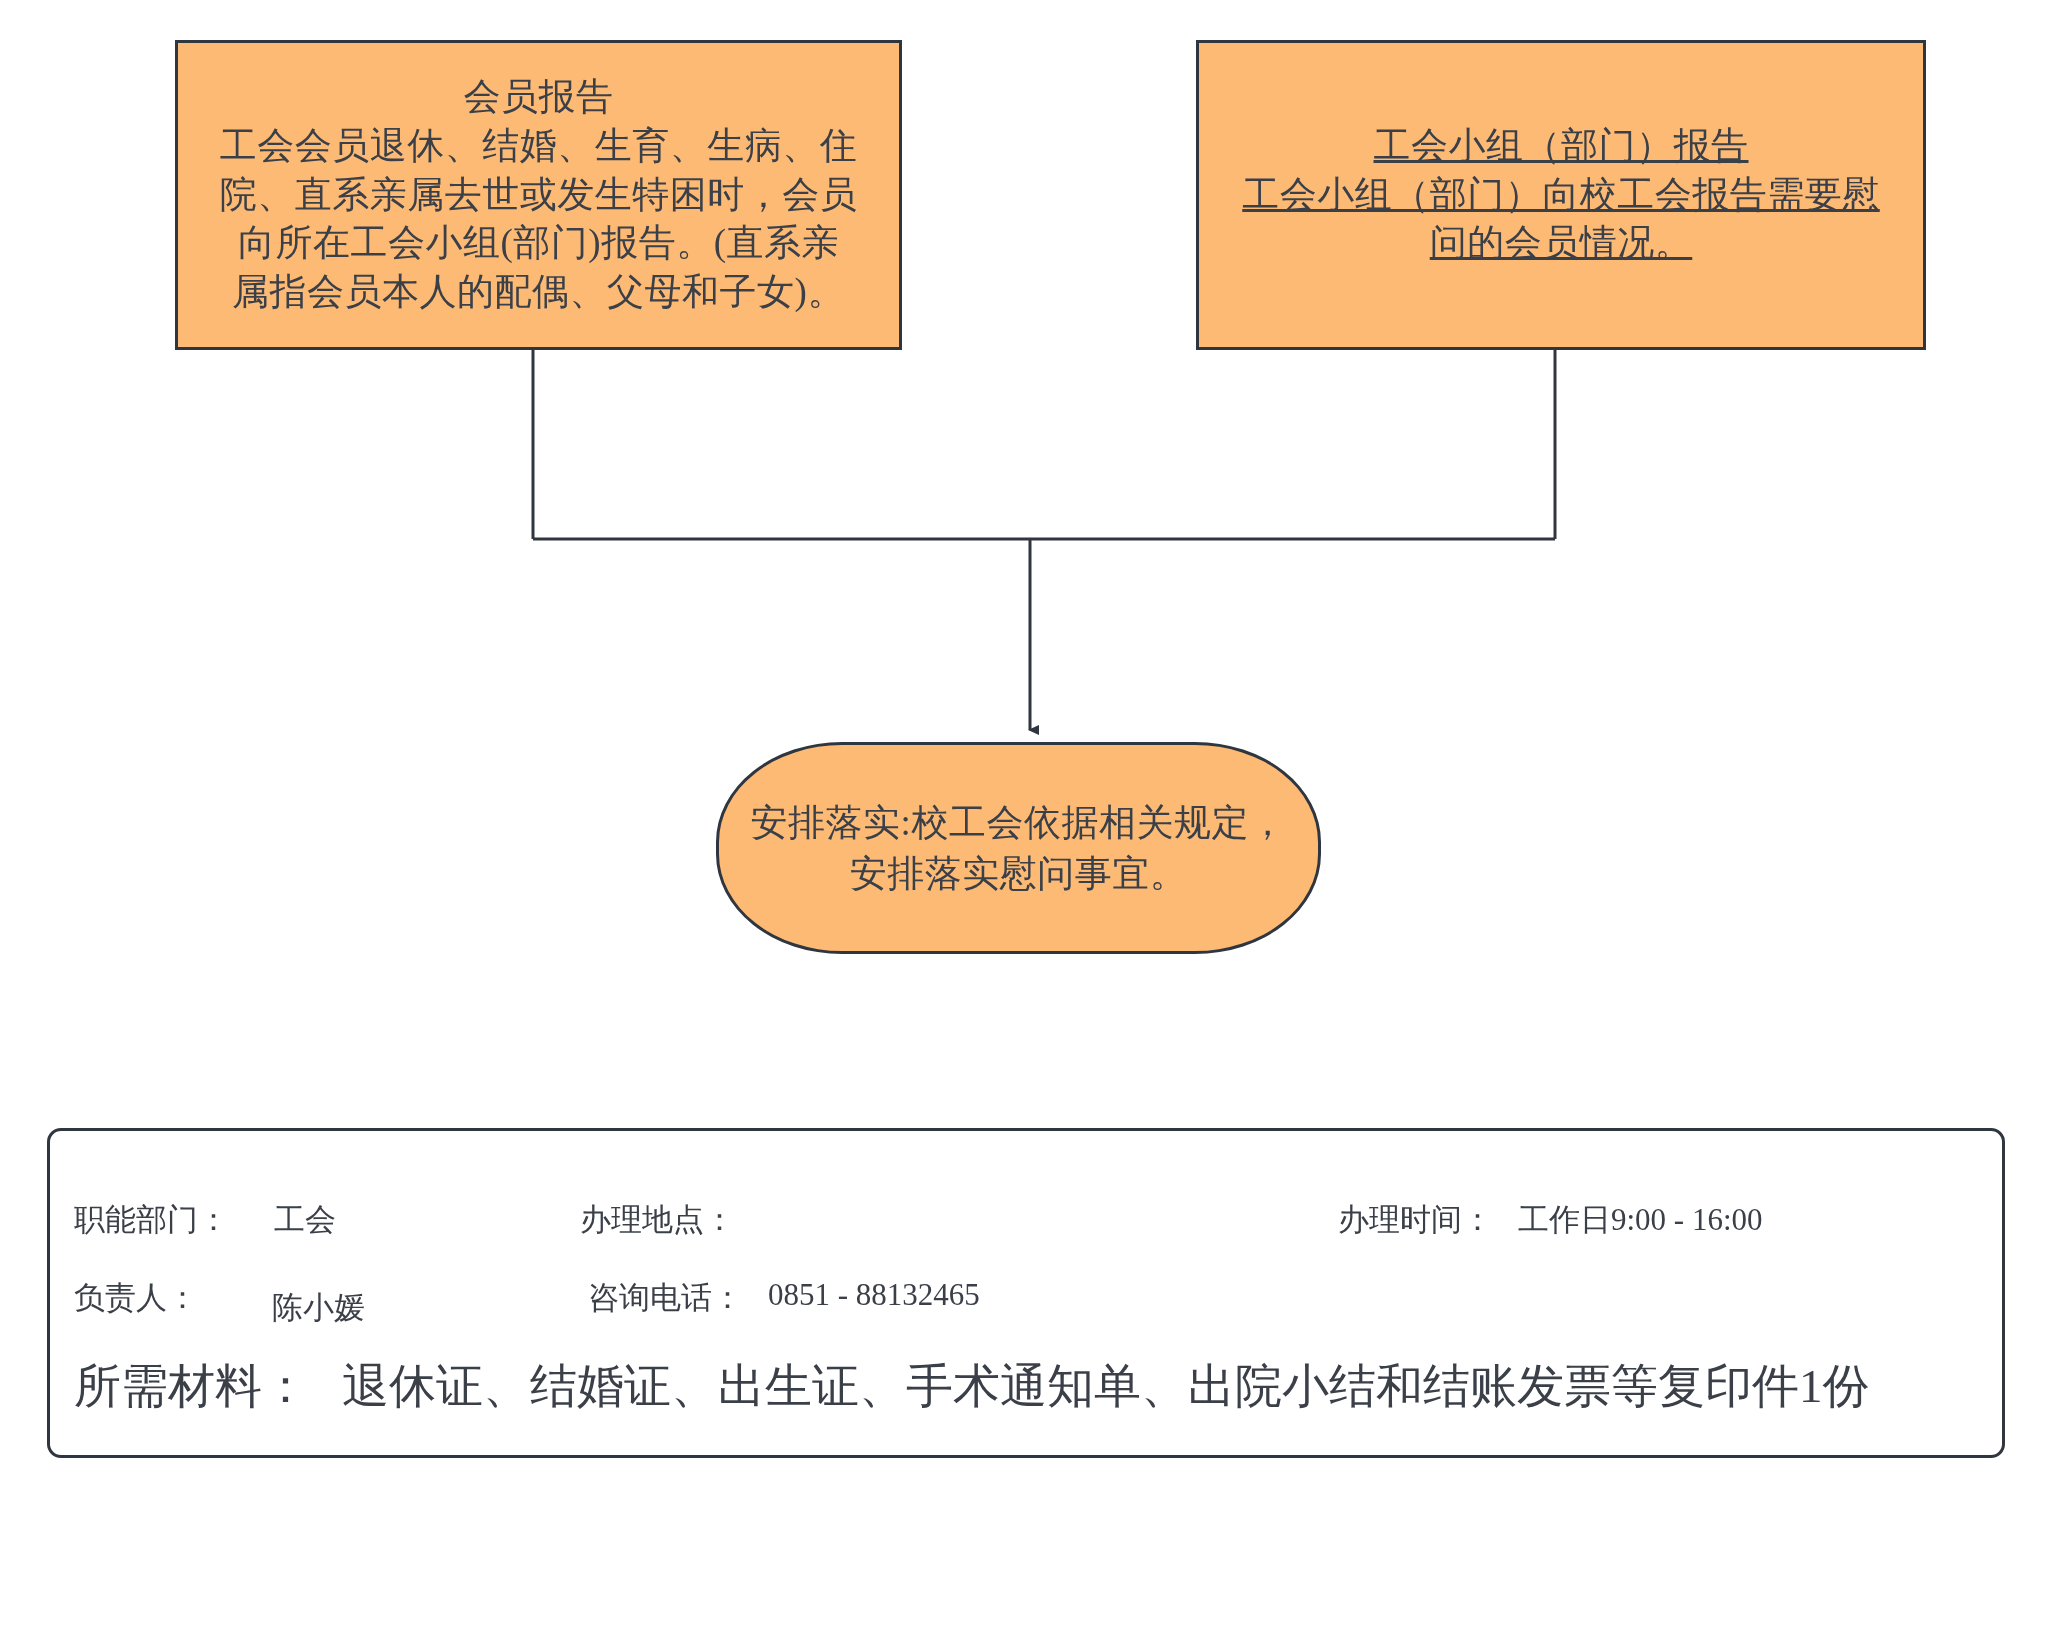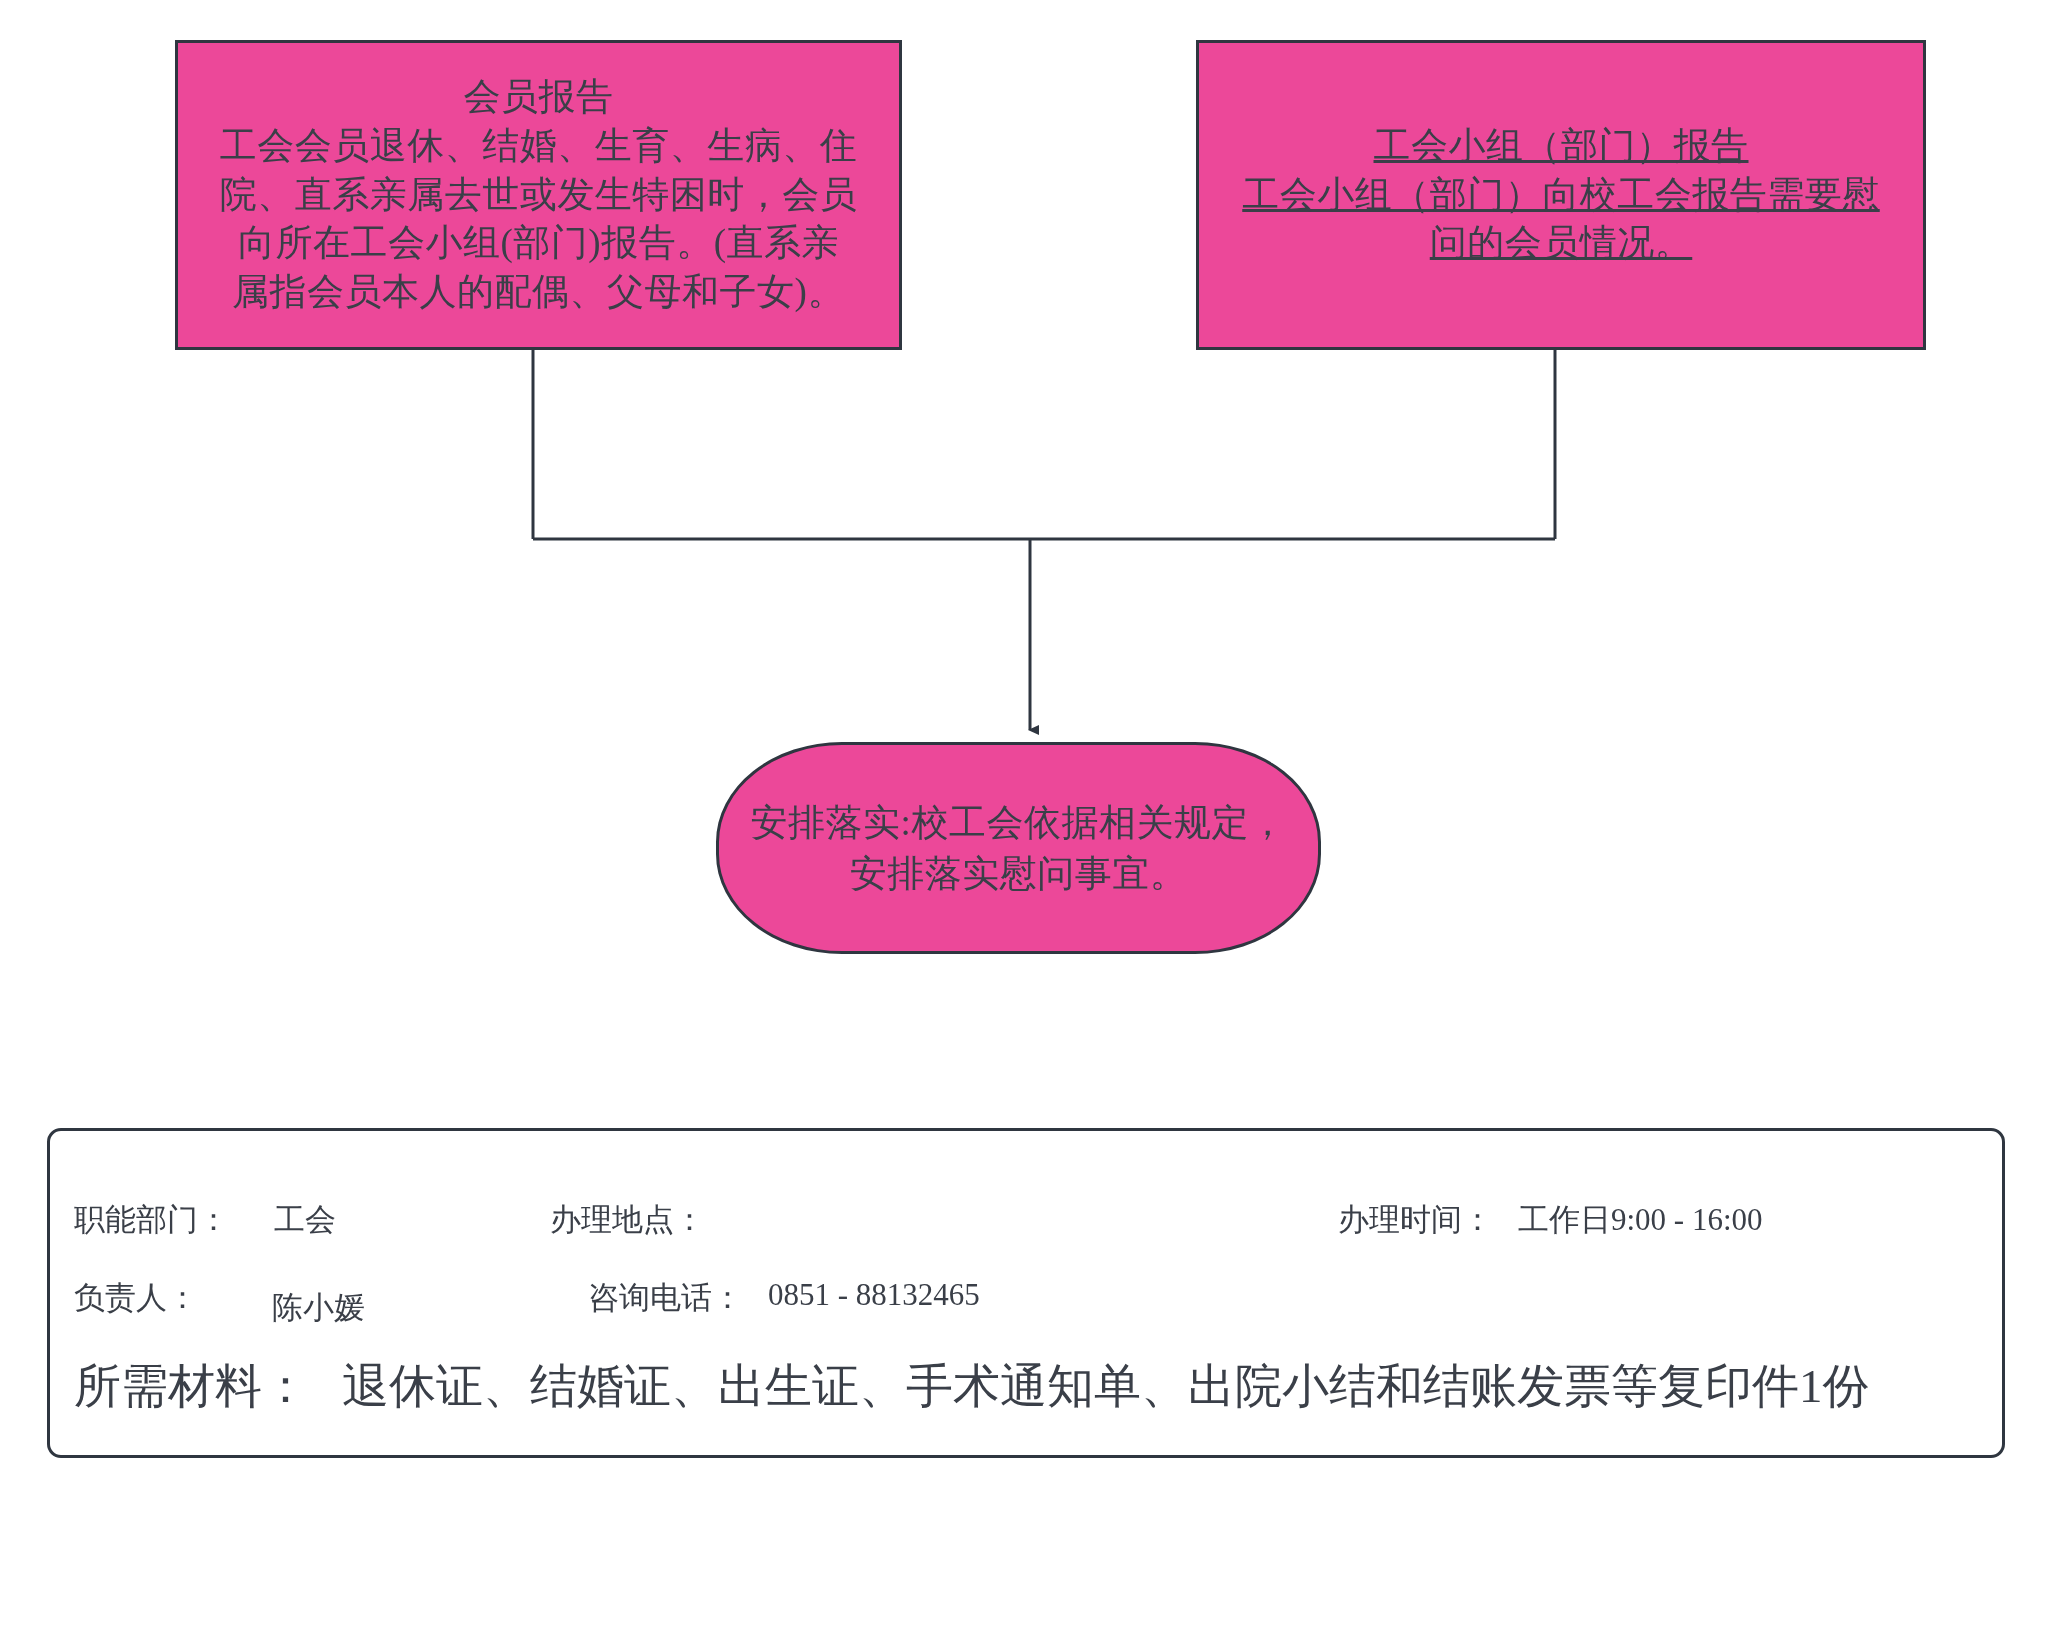--- a/index.html
+++ b/index.html
@@ -22,21 +22,21 @@
     top: 0;
     width: 2048px;
     height: 1629px;
   }
 
   
   .node {
     position: absolute;
     box-sizing: border-box;
     border: 3px solid #2f3640;
-    background: #ec4899;
+    background: #fdba74;
     display: flex;
     align-items: center;
     justify-content: center;
     text-align: center;
   }
 
   .node .node-text {
     display: block;
     width: 100%;
     padding: 0 14px;
@@ -166,21 +166,21 @@
     <span class="node-text">安排落实:校工会依据相关规定，
 安排落实慰问事宜。</span>
   </div>
 
   <div id="info-panel">
 
     <div class="info-row">
       <span class="info-cell info-label c1">职能部门：</span>
       <span class="info-cell info-value" style="left:224px;">工会</span>
 
-      <span class="info-cell info-label" style="left:500px;">办理地点：</span>
+      <span class="info-cell info-label" style="left:530px;">办理地点：</span>
 
       <span class="info-cell info-label" style="left:1288px;">办理时间：</span>
       <span class="info-cell info-value" style="left:1468px;">工作日9:00 - 16:00</span>
     </div>
 
     <div class="info-row">
       <span class="info-cell info-label c1">负责人：</span>
       <span class="info-cell info-value" style="left:222px;margin-top:10px;">陈小媛</span>
 
       <span class="info-cell info-label" style="left:538px;">咨询电话：</span>

